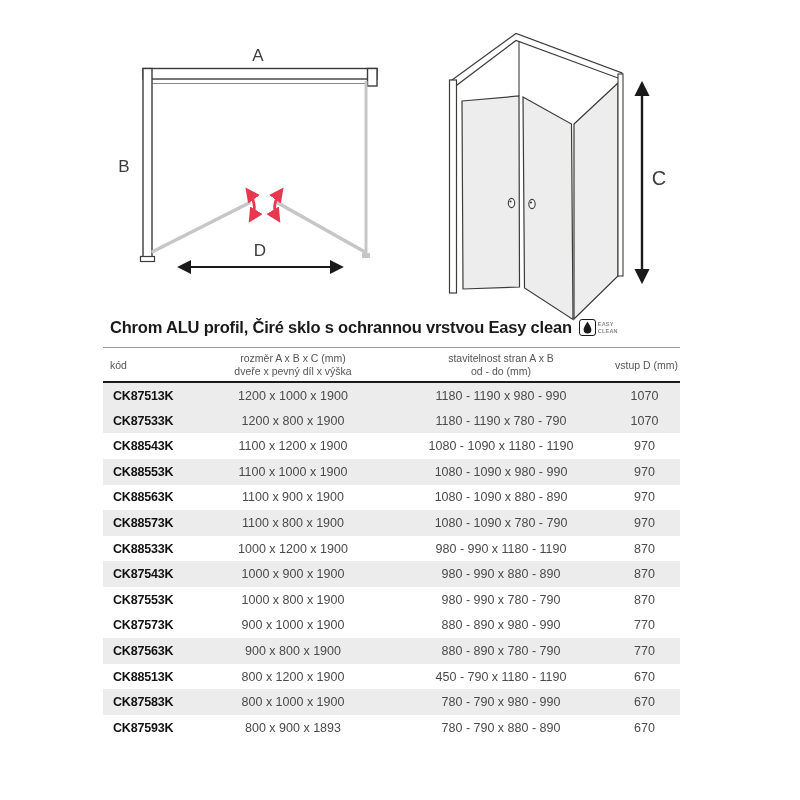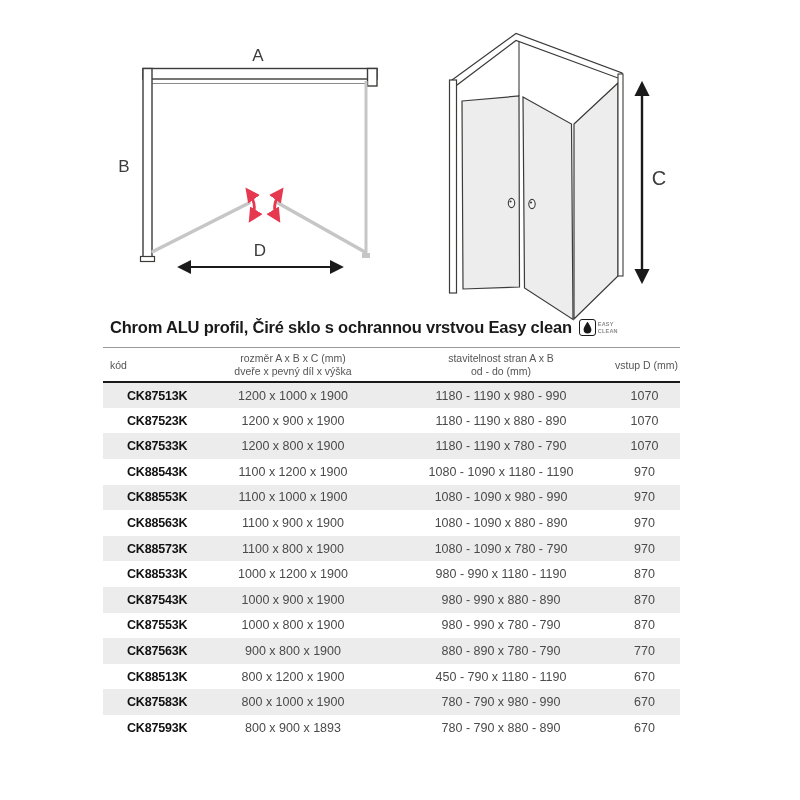--- a/index.html
+++ b/index.html
@@ -22,21 +22,21 @@
   
   .spec-table-wrap { position:absolute; left:103px; top:347px; width:577px; }
   table { border-collapse:collapse; width:577px; table-layout:fixed; }
   thead { border-top:1px solid #9a9a9a; }
   thead tr { border-bottom:2.5px solid #1a1a1a; }
   th { font-weight:normal; font-size:10.5px; color:#555; padding:4px 0 3px 0; line-height:1.25; vertical-align:middle; }
   th.c-kod   { text-align:left; padding-left:7px; }
   th.c-mid   { text-align:center;margin-top:39px; }
   th.c-vstup { text-align:right; padding-right:2px; }
   tbody td { height:25.6px; font-size:12.5px; color:#4a4a4a; text-align:center; vertical-align:middle; padding:0; }
-  tbody td:first-child { text-align:left; padding-left:24px; font-weight:bold; color:#111; letter-spacing:-0.2px; }
+  tbody td:first-child { text-align:left; padding-left:10px; font-weight:bold; color:#111; letter-spacing:-0.2px; }
   tbody tr.stripe { background:#ececec; }
 </style>
 </head>
 <body>
 
 <div class="stage">
 
   <svg class="plan-svg" width="300" height="255" viewBox="100 35 300 255">
     <defs>
       <marker id="mBlk" viewBox="0 0 10 10" refX="8" refY="5" markerWidth="7.5" markerHeight="7.5" orient="auto-start-reverse">
@@ -139,26 +139,20 @@
           </th>
         </tr>
       </thead>
       <tbody>
           <tr class="stripe">
             <td>CK87513K</td>
             <td>1200 x 1000 x 1900</td>
             <td>1180 - 1190 x 980 - 990</td>
             <td>1070</td>
           </tr>
-          <tr>
-            <td>CK87523K</td>
-            <td>1200 x 900 x 1900</td>
-            <td>1180 - 1190 x 880 - 890</td>
-            <td>1070</td>
-          </tr>
           <tr class="stripe">
             <td>CK87533K</td>
             <td>1200 x 800 x 1900</td>
             <td>1180 - 1190 x 780 - 790</td>
             <td>1070</td>
           </tr>
           <tr>
             <td>CK88543K</td>
             <td>1100 x 1200 x 1900</td>
             <td>1080 - 1090 x 1180 - 1190</td>
@@ -193,20 +187,26 @@
             <td>1000 x 900 x 1900</td>
             <td>980 - 990 x 880 - 890</td>
             <td>870</td>
           </tr>
           <tr>
             <td>CK87553K</td>
             <td>1000 x 800 x 1900</td>
             <td>980 - 990 x 780 - 790</td>
             <td>870</td>
           </tr>
+          <tr>
+            <td>CK87573K</td>
+            <td>900 x 1000 x 1900</td>
+            <td>880 - 890 x 980 - 990</td>
+            <td>770</td>
+          </tr>
           <tr class="stripe">
             <td>CK87563K</td>
             <td>900 x 800 x 1900</td>
             <td>880 - 890 x 780 - 790</td>
             <td>770</td>
           </tr>
           <tr>
             <td>CK88513K</td>
             <td>800 x 1200 x 1900</td>
             <td>450 - 790 x 1180 - 1190</td>

